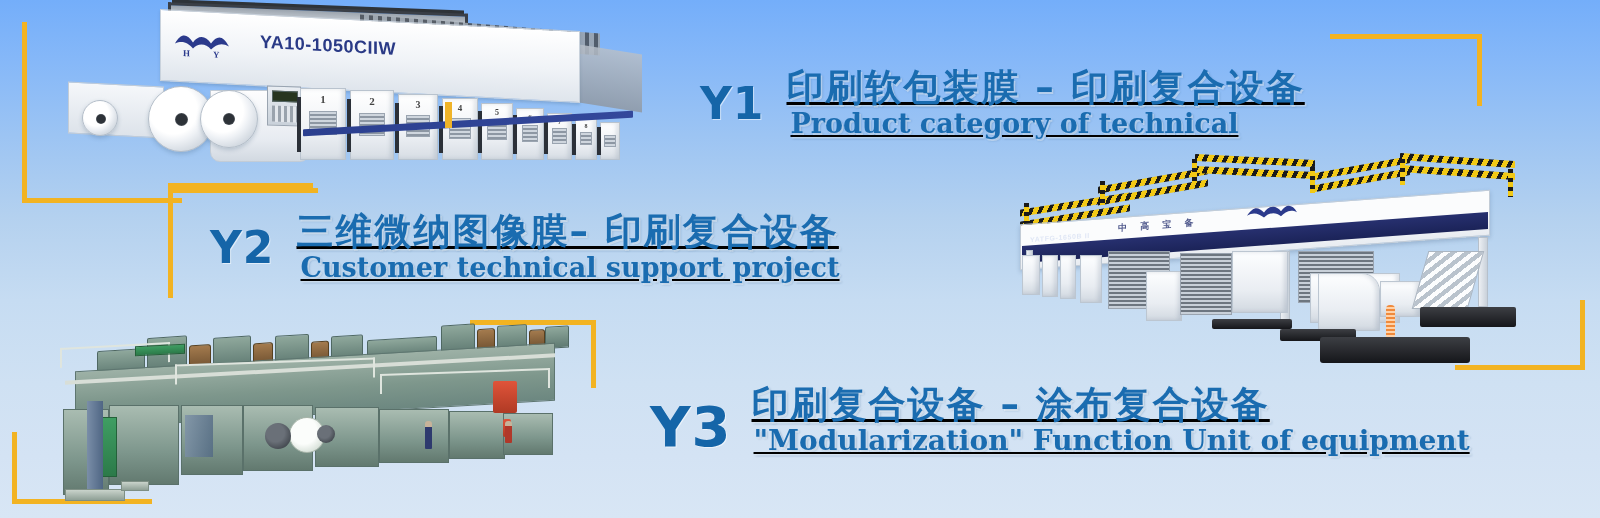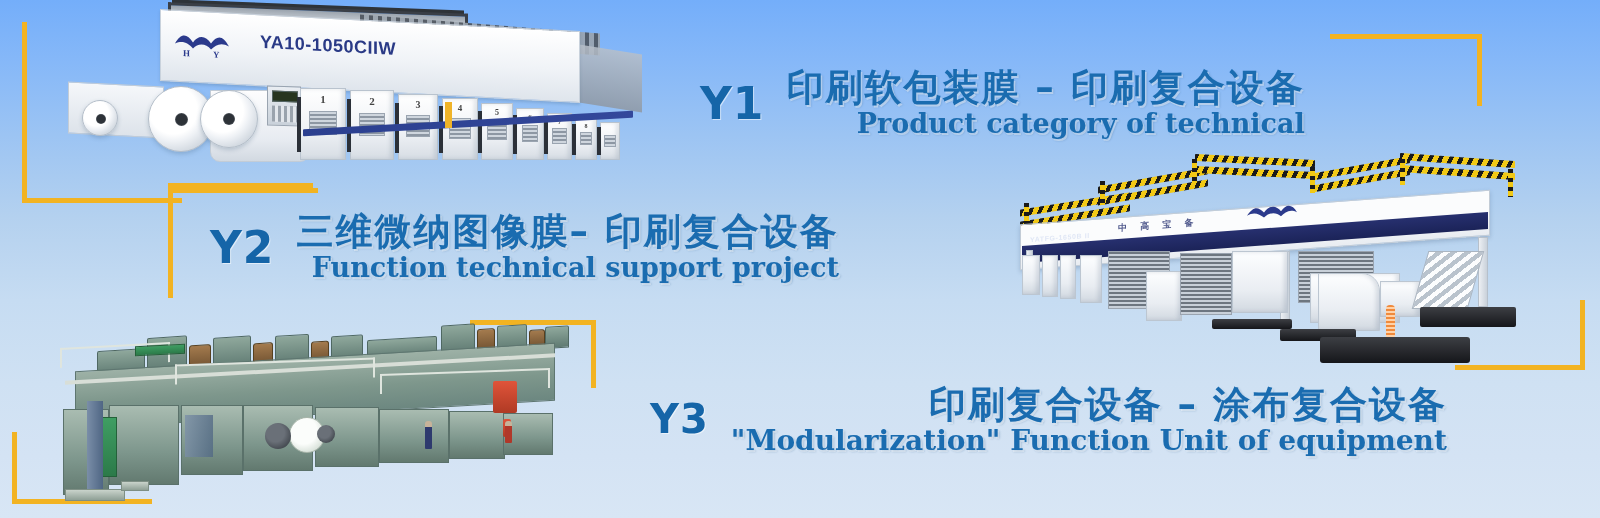--- a/index.html
+++ b/index.html
@@ -19,30 +19,30 @@
        #cfe1f3 74%,
        #d4e3f4 88%,
        #d8e6f5 100%);
   }
 
   
   .brk{ position:absolute; }
   .brk i{ position:absolute; background:#f2b322; display:block; }
 
   
-  .block{ position:absolute; display:flex; align-items:flex-start;text-align:right; }
+  .block{ position:absolute; display:flex; align-items:flex-start; }
   .ycode{
     font-family:"DejaVu Sans", sans-serif;
     font-weight:700;
     color:#1565a8;
     line-height:1;
     letter-spacing:1px;
     text-shadow:1px 1px 0 rgba(255,255,255,.55);
   }
-  .txtwrap{ display:flex; flex-direction:column; }
+  .txtwrap{ display:flex; flex-direction:column;text-decoration:underline; }
   .cn{
     font-family:"DejaVu Sans", sans-serif;
     font-weight:700;
     color:#1a6cb0;
     line-height:1.06;
     letter-spacing:2px;
     text-shadow:1.5px 1.5px 0 rgba(255,255,255,.45), 2px 2px 2px rgba(40,90,140,.28);
     white-space:nowrap;
   }
   .en{
@@ -62,21 +62,21 @@
   #b1 .en{ font-size:27px; margin-top:3px; margin-left:4px;}
 
   
   #b2{ left:210px; top:212px; }
   #b2 .ycode{ font-size:44px; margin-right:22px; padding-top:14px;}
   #b2 .cn{ font-size:37px; }
   #b2 .en{ font-size:27px; margin-top:3px; margin-left:4px;}
 
   
   #b3{ left:650px; top:385px; }
-  #b3 .ycode{ font-size:40px; margin-right:20px; padding-top:14px;}
+  #b3 .ycode{ font-size:56px; margin-right:20px; padding-top:14px;}
   #b3 .cn{ font-size:37px; }
   #b3 .en{ font-size:28px; margin-top:2px; margin-left:2px;}
 
   
   .machine{ position:absolute; }
 
   
   #m1{ left:60px; top:2px; width:580px; height:170px; }
   #m1 .body{
     position:absolute; left:100px; top:18px; width:420px; height:72px;
@@ -491,21 +491,21 @@
     <div class="txtwrap">
       <div class="cn">印刷软包装膜 – 印刷复合设备</div>
       <div class="en">Product category of technical</div>
     </div>
   </div>
 
   <div id="b2" class="block">
     <div class="ycode">Y2</div>
     <div class="txtwrap">
       <div class="cn">三维微纳图像膜– 印刷复合设备</div>
-      <div class="en">Function technical support project</div>
+      <div class="en">Customer technical support project</div>
     </div>
   </div>
 
   <div id="b3" class="block">
     <div class="ycode">Y3</div>
     <div class="txtwrap">
       <div class="cn">印刷复合设备  –  涂布复合设备</div>
       <div class="en">"Modularization" Function Unit of equipment</div>
     </div>
   </div>

